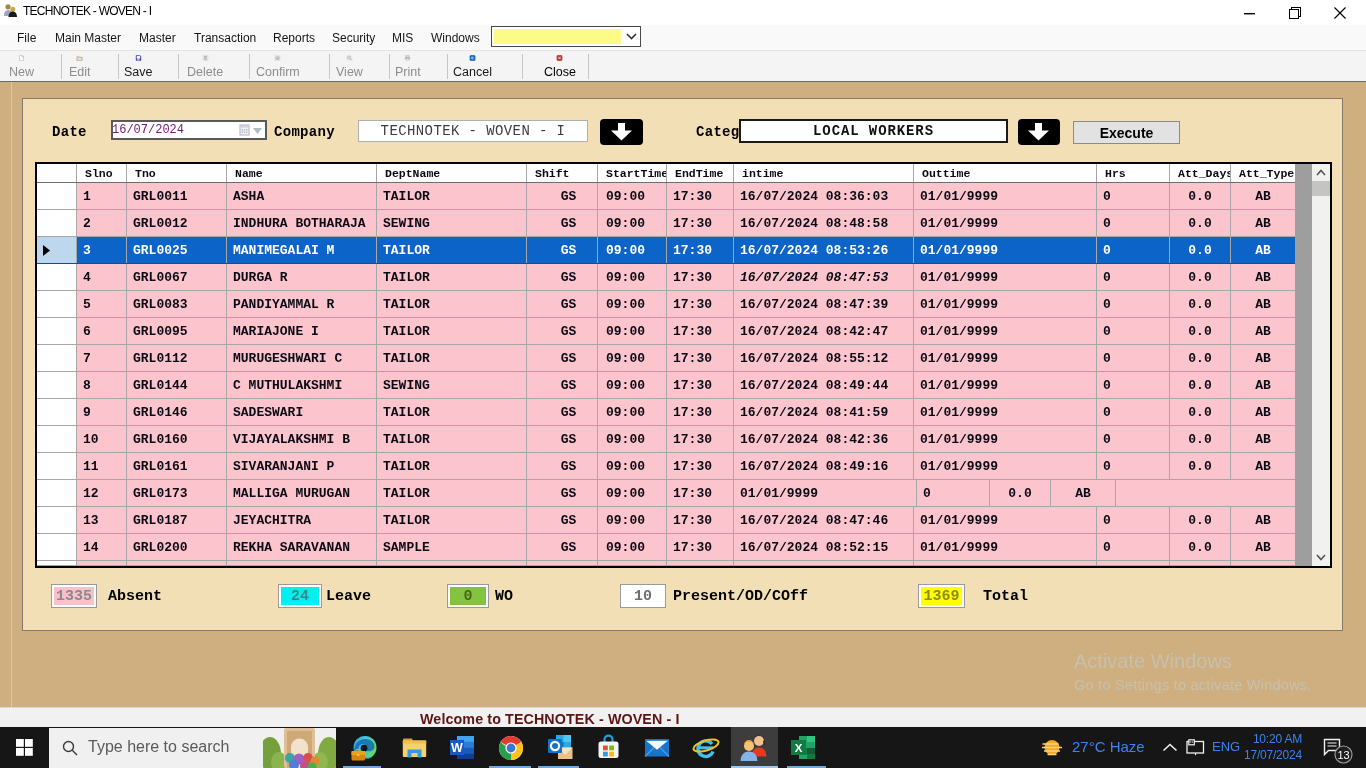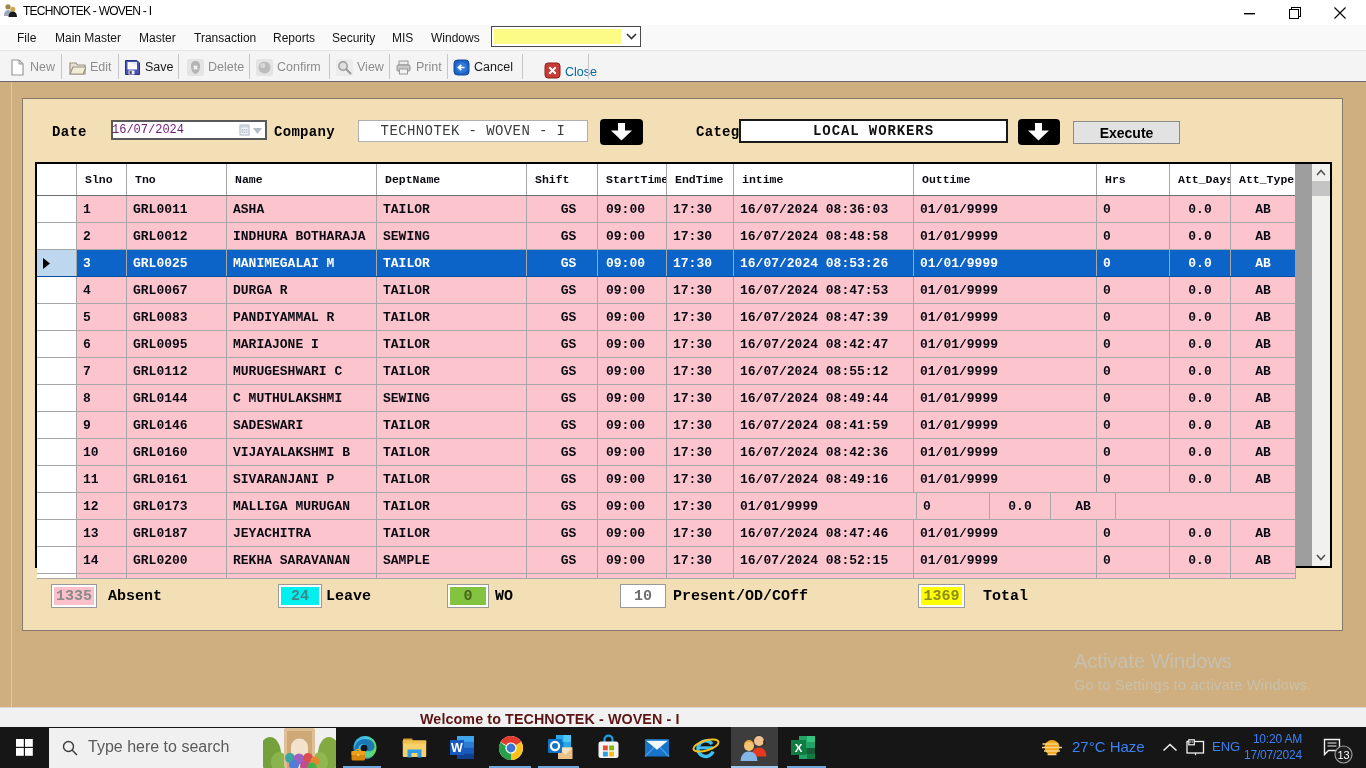--- a/index.html
+++ b/index.html
@@ -4,31 +4,31 @@
 html,body {width:1366px;height:768px;overflow:hidden;font-family:"Liberation Sans",sans-serif;background:#fff;position:relative;}
 .abs {position:absolute;}
 
 #titlebar {position:absolute;left:0;top:0;width:1366px;height:25px;background:#ffffff;}
 #titlebar .t1 {position:absolute;left:23px;top:4px;font-size:12px;color:#000;letter-spacing:-0.75px;}
 #titlebar .t2 {position:absolute;left:323px;top:5px;font-size:12px;color:#000;letter-spacing:-0.16px;}
 
 #menubar {position:absolute;left:0;top:25px;width:1366px;height:25px;background:#f9f9f9;font-size:12px;color:#151515;}
 
 #toolbar {position:absolute;left:0;top:50px;width:1366px;height:31px;background:#f4f4f4;border-top:1px solid #e4e4e4;}
-.tbtn {position:absolute;top:4px;height:24px;display:flex;align-items:center;gap:4px;font-size:12.5px;}
+.tbtn {position:absolute;top:4px;height:24px;display:flex;align-items:center;gap:4px;font-size:12.5px;flex-direction:column;}
 .tsep {position:absolute;top:3px;width:1px;height:25px;background:#c6c6c6;}
 
 #mdi {position:absolute;left:0;top:81px;width:1366px;height:626px;background:#cfae80;border-top:1px solid #6a6a6a;}
 #form {position:absolute;left:22px;top:16px;width:1321px;height:533px;background:#f2dfb6;border:1px solid #85796c;}
 
 .mlabel {position:absolute;font-family:"Liberation Mono",monospace;font-weight:bold;font-size:14px;letter-spacing:0.3px;color:#000;}
 
 #grid {position:absolute;left:35px;top:162px;width:1297px;height:406px;border:2px solid #000;background:#9e9e9e;font-family:"Liberation Mono",monospace;font-weight:bold;font-size:13px;color:#0a0a14;}
 .grow {display:flex;height:27px;border-bottom:1px solid #a7a7a7;background:#fcc5cd;width:1259px;}
-.ghead {height:32px;background:#fff;border-bottom:1px solid #6e6e6e;font-size:11.5px;}
+.ghead {height:19px;background:#fff;border-bottom:1px solid #6e6e6e;font-size:11.5px;}
 .ghead .gc {padding-left:8px;}
 .gc {height:100%;border-right:1px solid #a7a7a7;display:flex;align-items:center;overflow:hidden;white-space:nowrap;flex-shrink:0;}
 .gsel {background:#fff;}
 .selrow {background:#0c64c8;color:#fff;border-bottom:1px solid #0a50a0;}
 .selrow .gsel {background:#bdd7ee;}
 
 #vsb {position:absolute;right:0;top:0;width:18px;height:402px;background:#f1f1f0;}
 #gfill {position:absolute;right:18px;top:0;width:17px;height:402px;background:#9e9e9e;}
 
 .sumbox {position:absolute;top:584px;height:24px;border:1px solid #9a9a9a;box-shadow:inset 0 0 0 2px #fff;display:flex;align-items:center;justify-content:center;font-family:"Liberation Mono",monospace;font-weight:bold;font-size:15px;}
@@ -138,21 +138,21 @@
       <span>Print</span>
     </div>
     <div class="tbtn" style="left:453px;color:#1a1a1a;">
       <svg width="17" height="17" viewBox="0 0 17 17">
         <rect x="1" y="1" width="15" height="15" rx="3.5" fill="#1e62c6" stroke="#124a99"></rect>
         <circle cx="8.5" cy="8.5" r="5.6" fill="#2f7ad9"></circle>
         <path d="M11.5 8.5 H6.2 M8.3 5.8 L5.4 8.5 L8.3 11.2" stroke="#fff" stroke-width="1.7" fill="none"></path>
       </svg>
       <span>Cancel</span>
     </div>
-    <div class="tbtn" style="left:544px;color:#0369a1;align-items:flex-end;">
+    <div class="tbtn" style="left:544px;color:#000000;">
       <svg width="17" height="17" viewBox="0 0 17 17">
         <rect x="1" y="1" width="15" height="15" rx="3" fill="#c63b35" stroke="#8f1f1c"></rect>
         <path d="M5.3 5.3 L11.7 11.7 M11.7 5.3 L5.3 11.7" stroke="#fff" stroke-width="2"></path>
       </svg>
       <span>Close</span>
     </div>
     <div class="tsep" style="left:61px;"></div>
     <div class="tsep" style="left:118px;"></div>
     <div class="tsep" style="left:178px;"></div>
     <div class="tsep" style="left:249px;"></div>
@@ -271,21 +271,21 @@
 </div>
 <div class="grow">
 <div class="gc gsel" style="width:40px;"></div>
 <div class="gc" style="width:50px;padding-left:6px;">4</div>
 <div class="gc" style="width:100px;padding-left:6px;">GRL0067</div>
 <div class="gc" style="width:150px;padding-left:6px;">DURGA R</div>
 <div class="gc" style="width:150px;padding-left:6px;">TAILOR</div>
 <div class="gc" style="width:71px;justify-content:center;padding-left:13px;">GS</div>
 <div class="gc" style="width:69px;padding-left:8px;">09:00</div>
 <div class="gc" style="width:67px;padding-left:6px;">17:30</div>
-<div class="gc" style="width:180px;padding-left:6px;">16/07/2024 08:47:53</div>
+<div class="gc" style="width:180px;padding-left:6px;font-style:italic;">16/07/2024 08:47:53</div>
 <div class="gc" style="width:183px;padding-left:6px;">01/01/9999</div>
 <div class="gc" style="width:73px;padding-left:6px;">0</div>
 <div class="gc" style="width:61px;justify-content:center;">0.0</div>
 <div class="gc" style="width:65px;justify-content:center;">AB</div>
 </div>
 <div class="grow">
 <div class="gc gsel" style="width:40px;"></div>
 <div class="gc" style="width:50px;padding-left:6px;">5</div>
 <div class="gc" style="width:100px;padding-left:6px;">GRL0083</div>
 <div class="gc" style="width:150px;padding-left:6px;">PANDIYAMMAL R</div>

